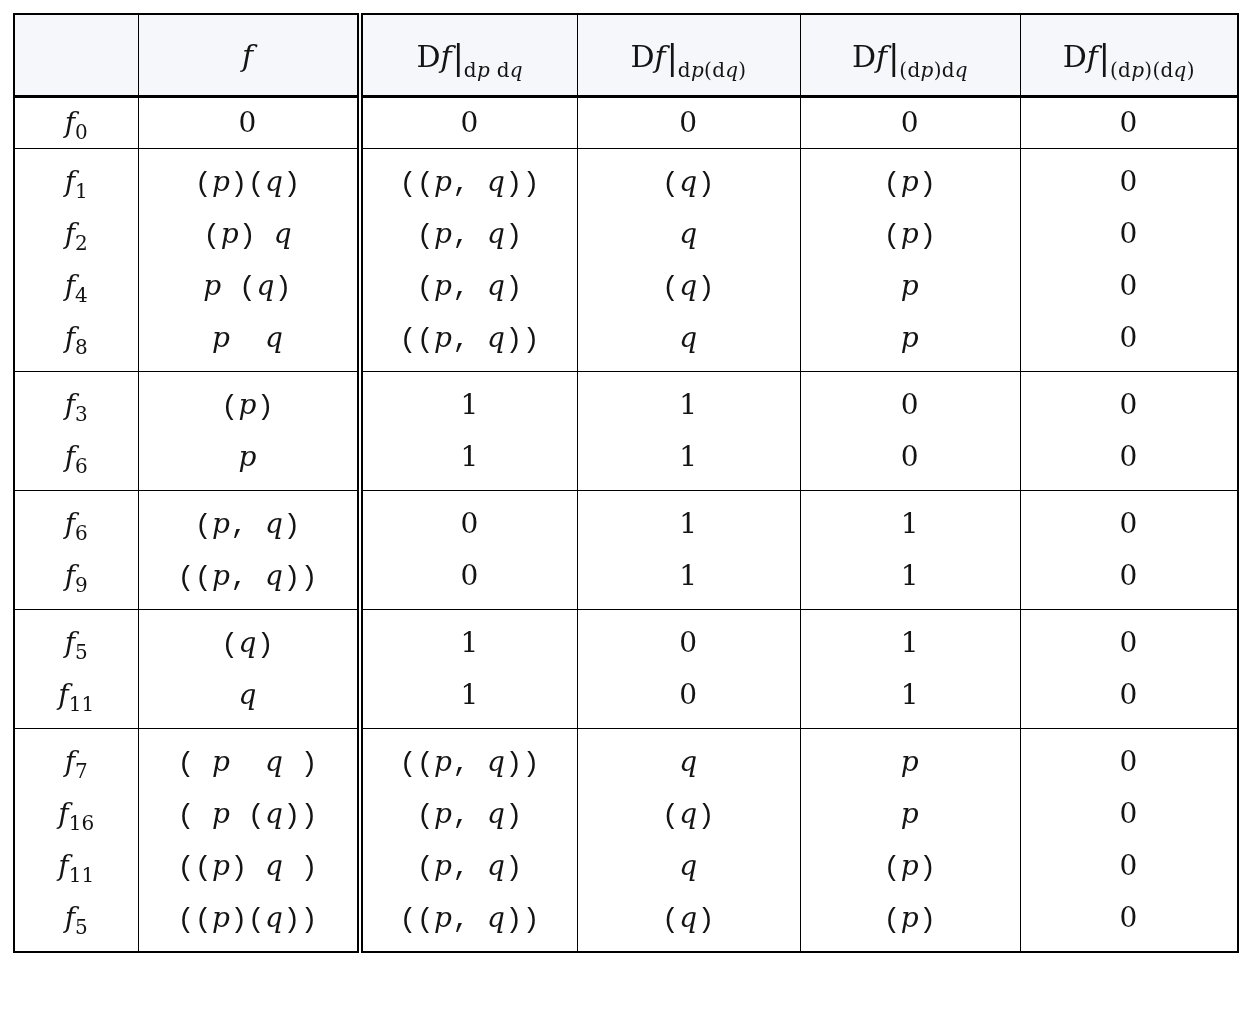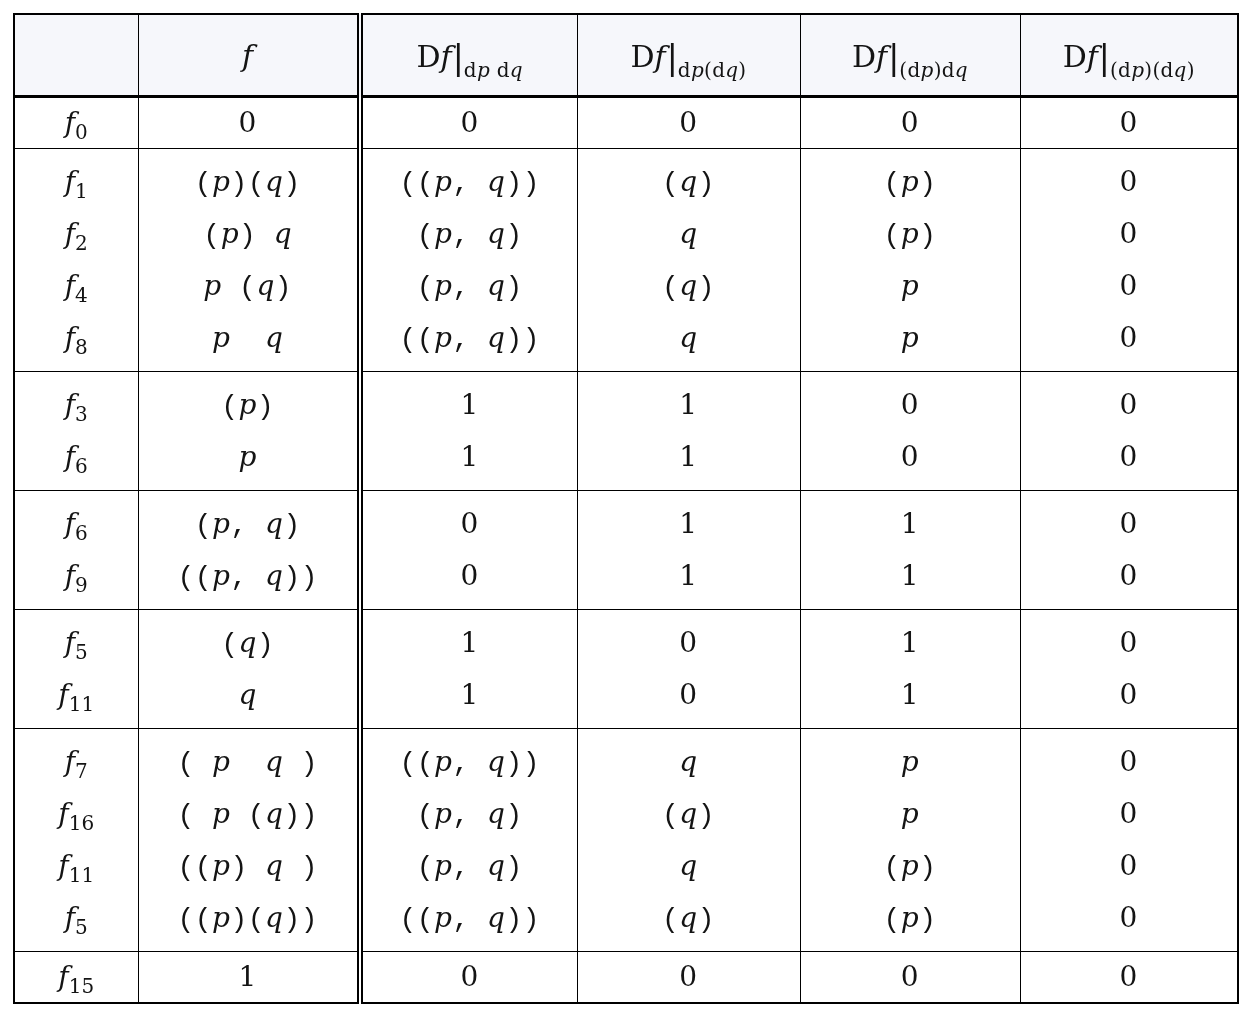--- a/index.html
+++ b/index.html
@@ -240,35 +240,15 @@
             <div class="line math"><span class="t">(</span><i class="v">p</i><span class="t">)</span></div>
             <div class="line math"><span class="t">(</span><i class="v">p</i><span class="t">)</span></div>
           </td>
           <td>
             <div class="line math"><span class="n">0</span></div>
             <div class="line math"><span class="n">0</span></div>
             <div class="line math"><span class="n">0</span></div>
             <div class="line math"><span class="n">0</span></div>
           </td>
         </tr>
-        <tr class="grp single">
-          <td>
-            <div class="line lbl"><i class="v">f</i><sub class="n">15</sub></div>
-          </td>
-          <td>
-            <div class="line math"><span class="n">1</span></div>
-          </td>
-          <td class="dbl">
-            <div class="line math"><span class="n">0</span></div>
-          </td>
-          <td>
-            <div class="line math"><span class="n">0</span></div>
-          </td>
-          <td>
-            <div class="line math"><span class="n">0</span></div>
-          </td>
-          <td>
-            <div class="line math"><span class="n">0</span></div>
-          </td>
-        </tr>
       </tbody>
   </table>
 </div>
 
 </body></html>

